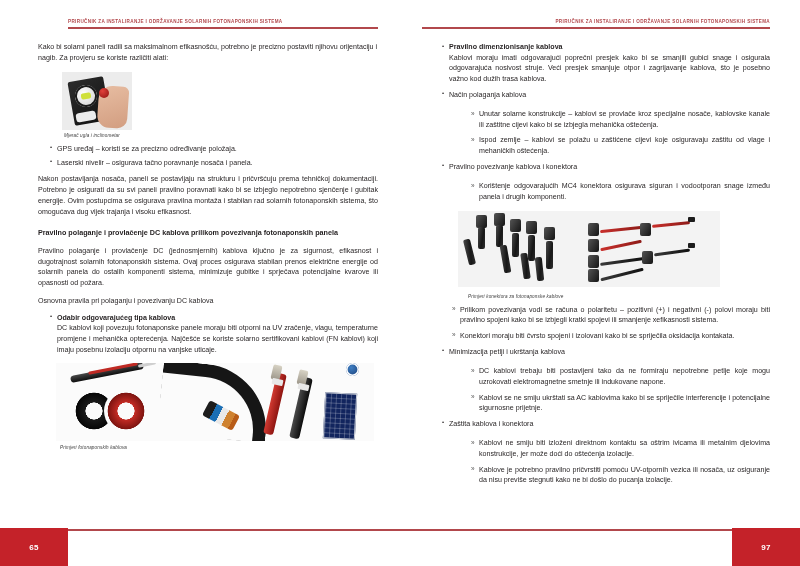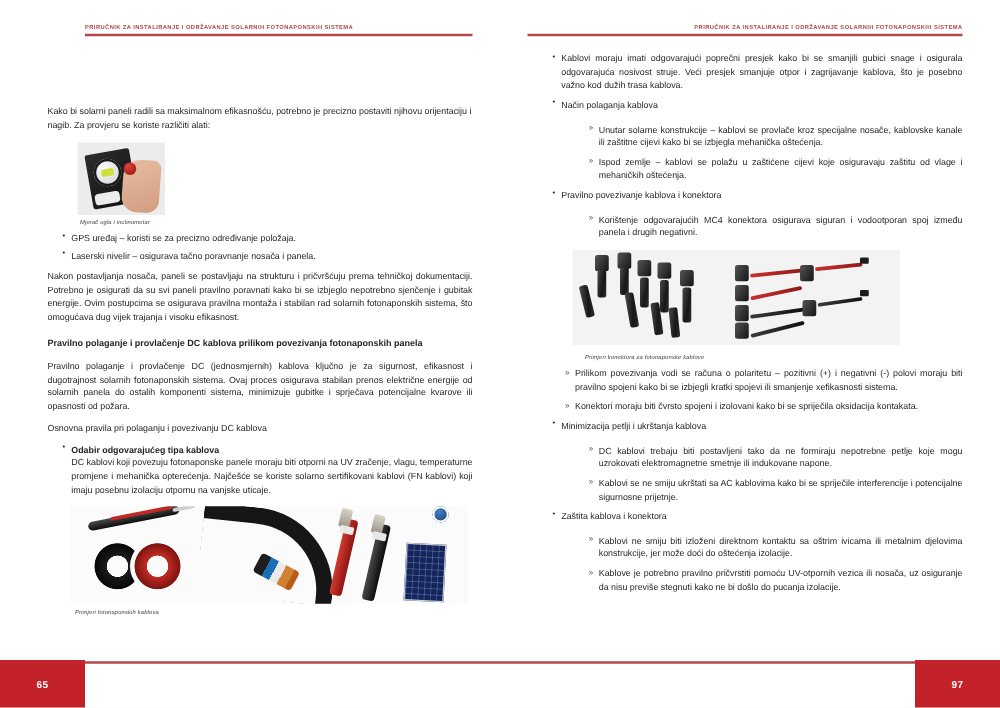--- a/index.html
+++ b/index.html
@@ -59,21 +59,21 @@
   .page-right .col{padding:0 30px 0 30px;}
 
   p.body{
     margin:0 0 7px 0;
     font-size:7.1px;
     line-height:1.52;
     color:#231f20;
     text-align:justify;
     hyphens:auto;
   }
-  p.body.lead{text-align:left;margin-top:42px;}
+  p.body.lead{text-align:left;}
   h3.subhead{
     margin:11px 0 7px 0;
     font-size:7.2px;
     line-height:1.45;
     font-weight:700;
     color:#231f20;
   }
   p.plain{
     margin:0 0 6px 0;
     font-size:7.1px;
@@ -411,35 +411,36 @@
   <div class="page page-right">
 
     <div class="runhead">PRIRUČNIK ZA INSTALIRANJE I ODRŽAVANJE SOLARNIH FOTONAPONSKIH SISTEMA</div>
     <div class="runrule"></div>
 
     <div class="col">
 
       <ul class="lvl1">
 
         <li>
+          <span class="b-title">Pravilno dimenzionisanje kablova</span>
           <span class="b-text">Kablovi moraju imati odgovarajući poprečni presjek kako bi se smanjili gubici snage i osigurala odgovarajuća nosivost struje. Veći presjek smanjuje otpor i zagrijavanje kablova, što je posebno važno kod dužih trasa kablova.</span>
         </li>
 
         <li>
           <span>Način polaganja kablova</span>
           <ul class="lvl2">
             <li>Unutar solarne konstrukcije – kablovi se provlače kroz specijalne nosače, kablovske kanale ili zaštitne cijevi kako bi se izbjegla mehanička oštećenja.</li>
             <li>Ispod zemlje – kablovi se polažu u zaštićene cijevi koje osiguravaju zaštitu od vlage i mehaničkih oštećenja.</li>
           </ul>
         </li>
 
         <li>
           <span>Pravilno povezivanje kablova i konektora</span>
           <ul class="lvl2">
-            <li>Korištenje odgovarajućih MC4 konektora osigurava siguran i vodootporan spoj između panela i drugih negativni.</li>
+            <li>Korištenje odgovarajućih MC4 konektora osigurava siguran i vodootporan snage između panela i drugih komponenti.</li>
           </ul>
         </li>
       </ul>
 
       <figure class="fig-conn">
         <div class="photo-conn">
 
           <div class="conn-grp">
             <div class="conn-head" style="left:18px;top:4px;"></div>
             <div class="conn-head" style="left:36px;top:2px;"></div>

